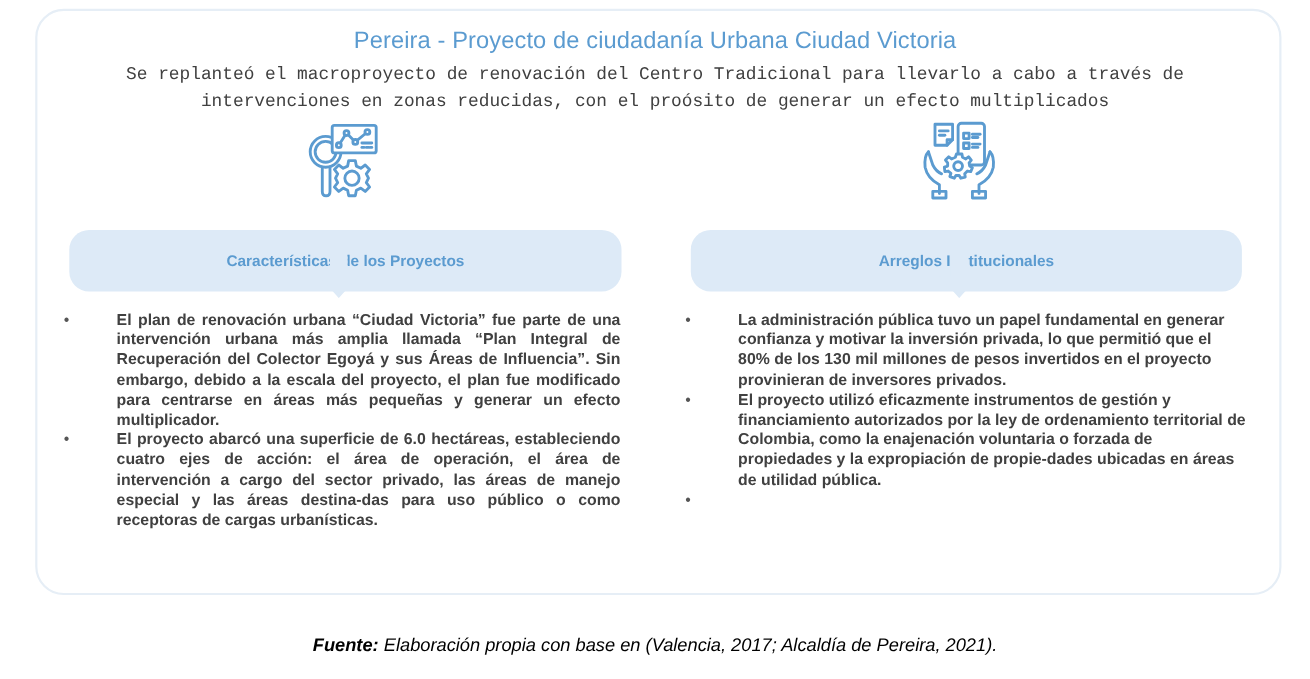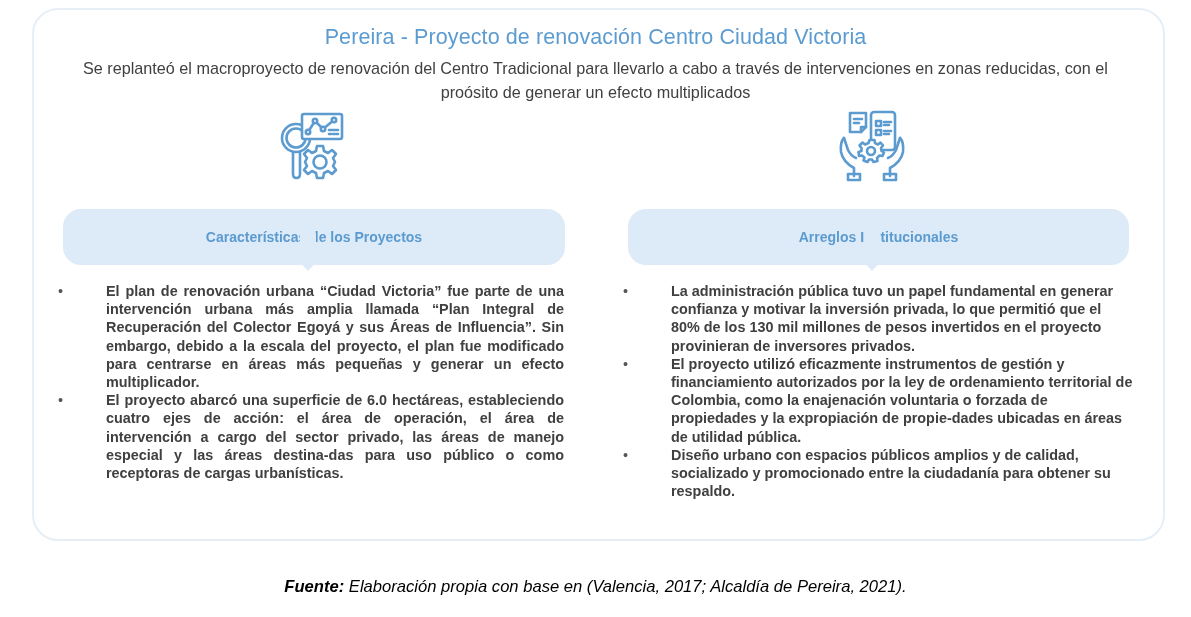--- a/index.html
+++ b/index.html
@@ -38,20 +38,21 @@
   }
   .subtitle {
     position: absolute;
     left: 80px;
     top: 56px;
     width: 1031px;
     text-align: center;
     font-size: 16.2px;
     line-height: 24px;
     color: #404040;
+    font-family: Liberation Mono, monospace;
   }
   .header-box {
     position: absolute;
     top: 165px;
     height: 56px;
     background: #ddeaf7;
     border-radius: 18px;
     display: flex;
     align-items: center;
     justify-content: center;
@@ -119,21 +120,21 @@
     font-style: italic;
     color: #000000;
   }
   .caption-label { font-weight: bold; }
 </style>
 </head>
 <body>
 
 <div class="card"></div>
 
-<div class="title">Pereira - Proyecto de renovación Centro Ciudad Victoria</div>
+<div class="title">Pereira - Proyecto de ciudadanía Urbana Ciudad Victoria</div>
 <div class="subtitle">Se replanteó el macroproyecto de renovación del Centro Tradicional para llevarlo a cabo a través de intervenciones en zonas reducidas, con el proósito de generar un efecto multiplicados</div>
 
 <div class="header-box header-left">
   <span>Características de los Proyectos</span>
 </div>
 
 <svg class="icon icon-left" viewBox="0 0 76 76" fill="none" stroke="#5b9bd0" stroke-width="2.6" stroke-linecap="round" stroke-linejoin="round">
 
   <circle cx="24" cy="30" r="14" fill="#ffffff"></circle>
   <circle cx="24" cy="30" r="9.5"></circle>
@@ -212,17 +213,16 @@
   <li class="bullet-item">
     <span class="bullet-dot">•</span>
     <span>La administración pública tuvo un papel fundamental en generar confianza y motivar la inversión privada, lo que permitió que el 80% de los 130 mil millones de pesos invertidos en el proyecto provinieran de inversores privados.</span>
   </li>
   <li class="bullet-item">
     <span class="bullet-dot">•</span>
     <span>El proyecto utilizó eficazmente instrumentos de gestión y financiamiento autorizados por la ley de ordenamiento territorial de Colombia, como la enajenación voluntaria o forzada de propiedades y la expropiación de propie-dades ubicadas en áreas de utilidad pública.</span>
   </li>
   <li class="bullet-item">
     <span class="bullet-dot">•</span>
-    <span>Diseño urbano con espacios públicos amplios y de calidad, socializado y promocionado entre la ciudadanía para obtener su respaldo.</span>
   </li>
 </ul>
 
 <div class="caption"><span class="caption-label">Fuente:</span><span> Elaboración propia con base en (Valencia, 2017; Alcaldía de Pereira, 2021).</span></div>
 
 </body></html>

